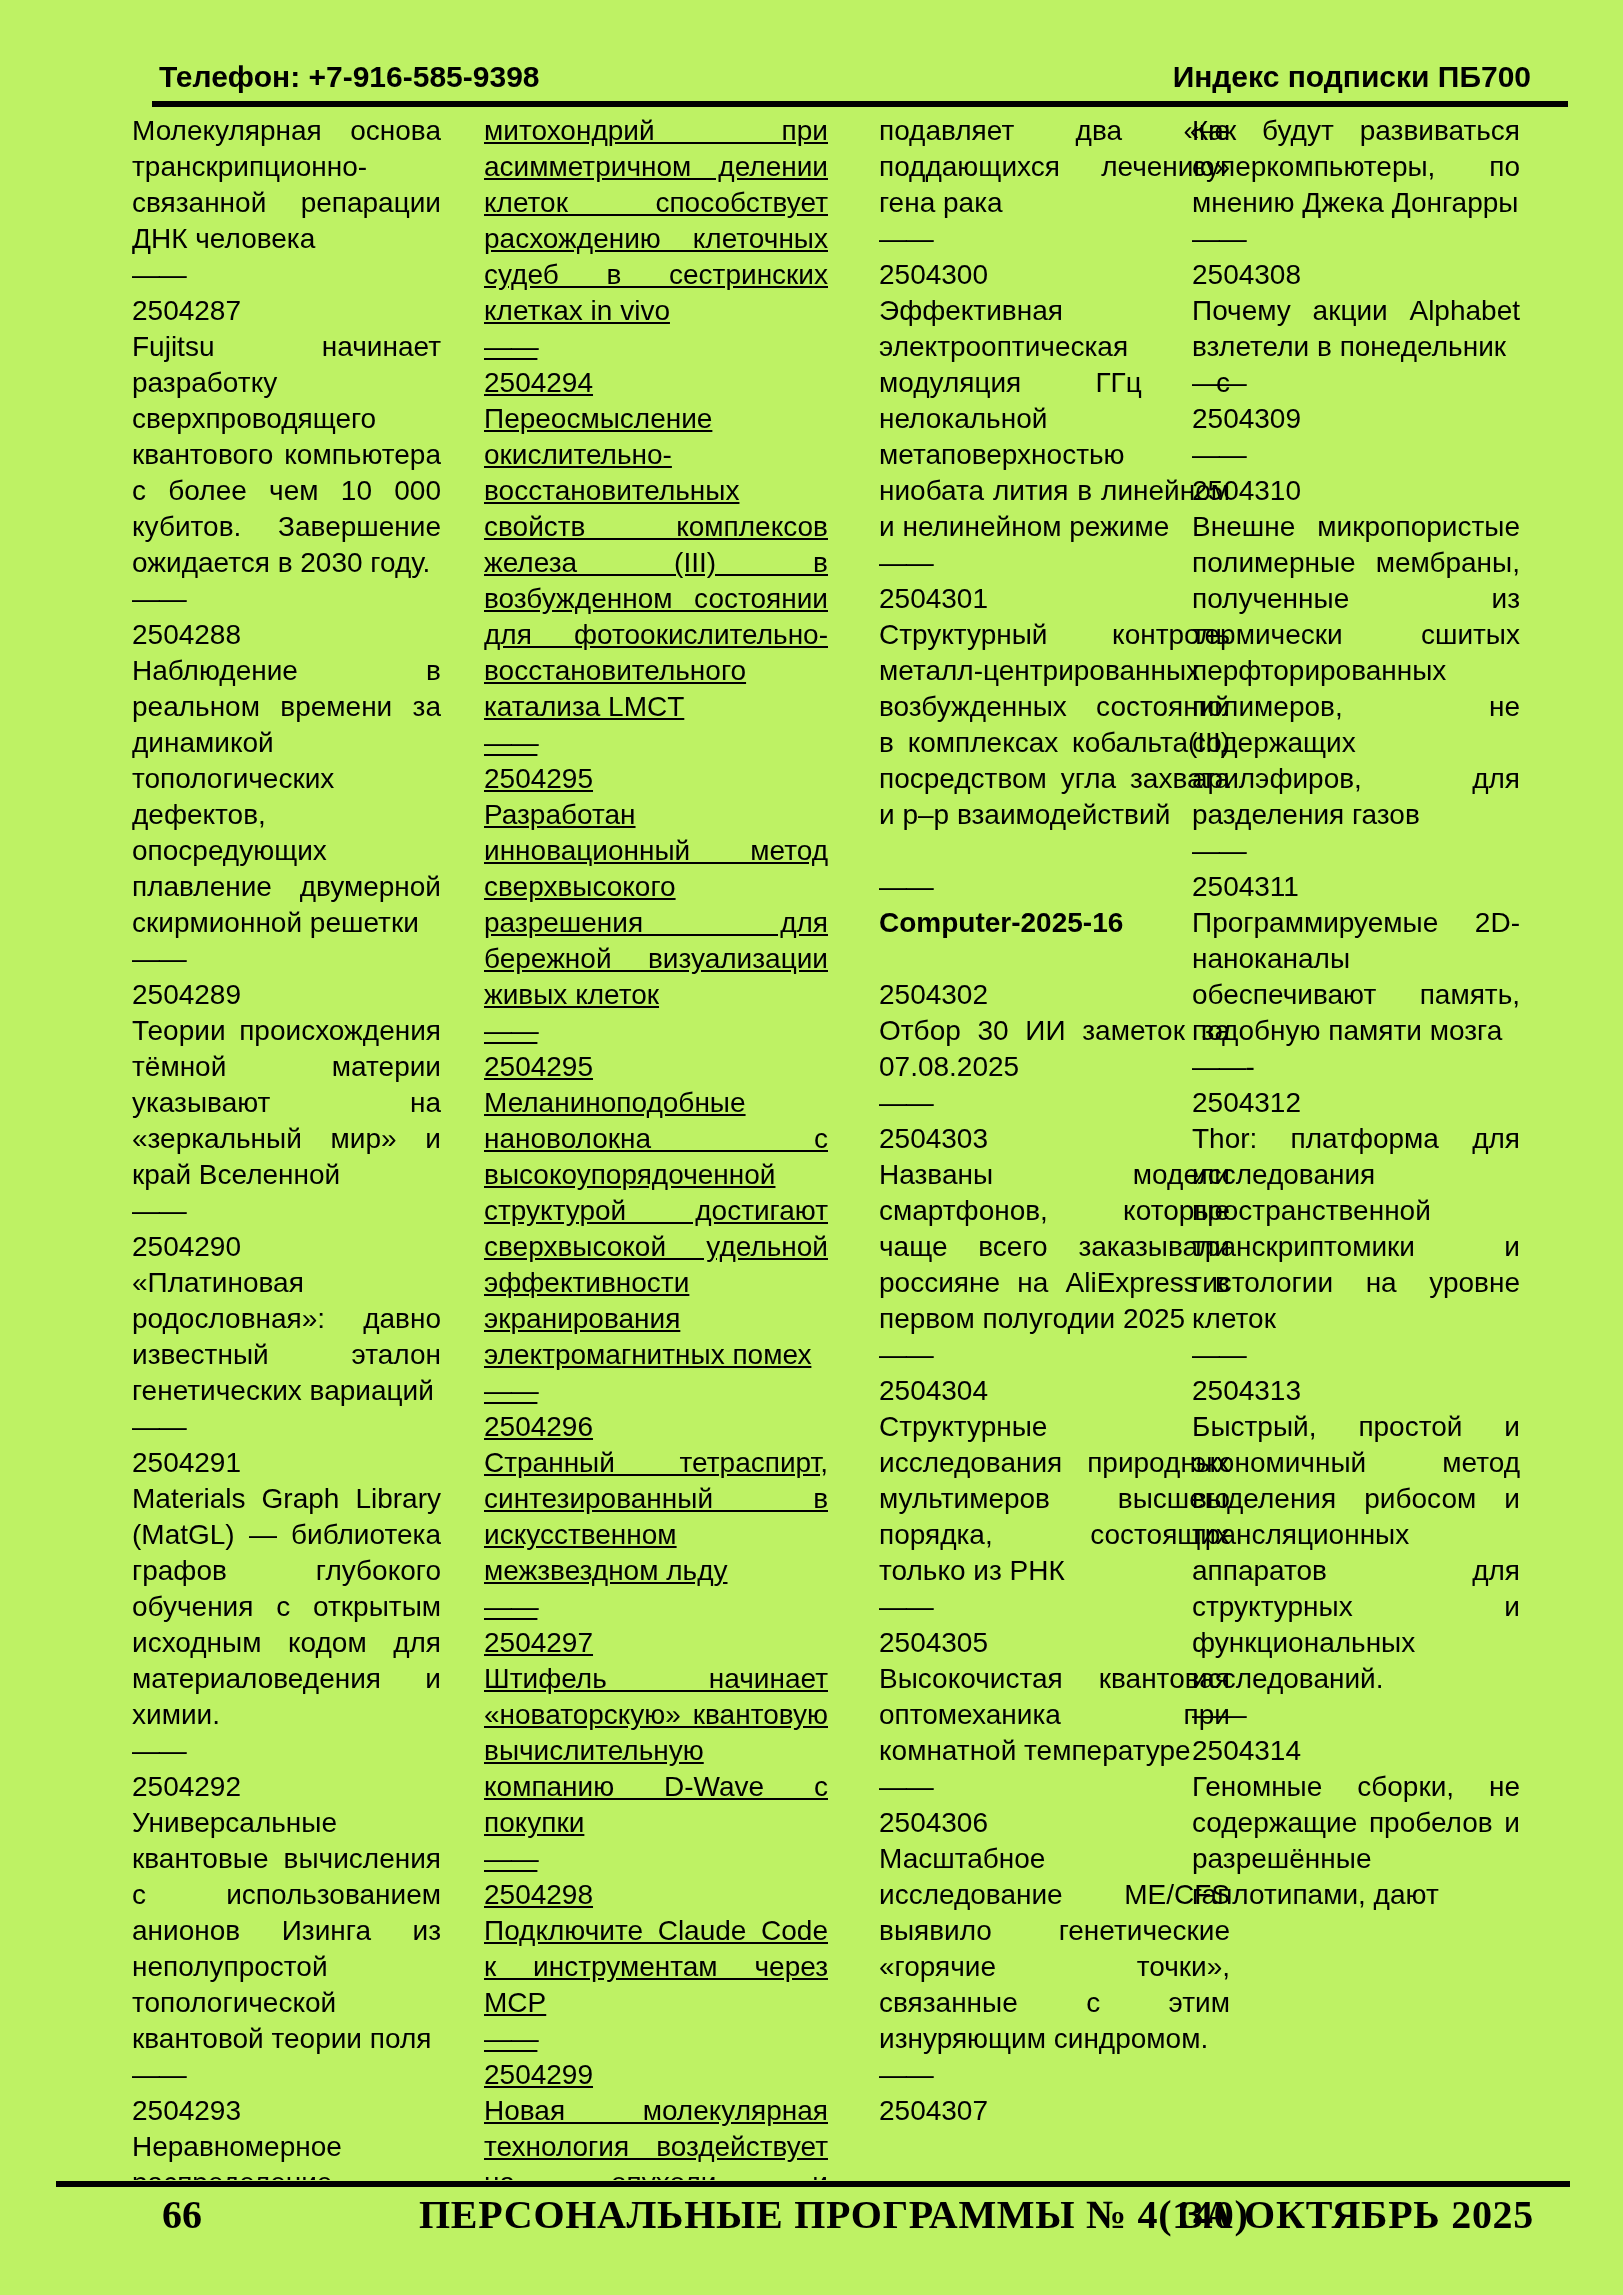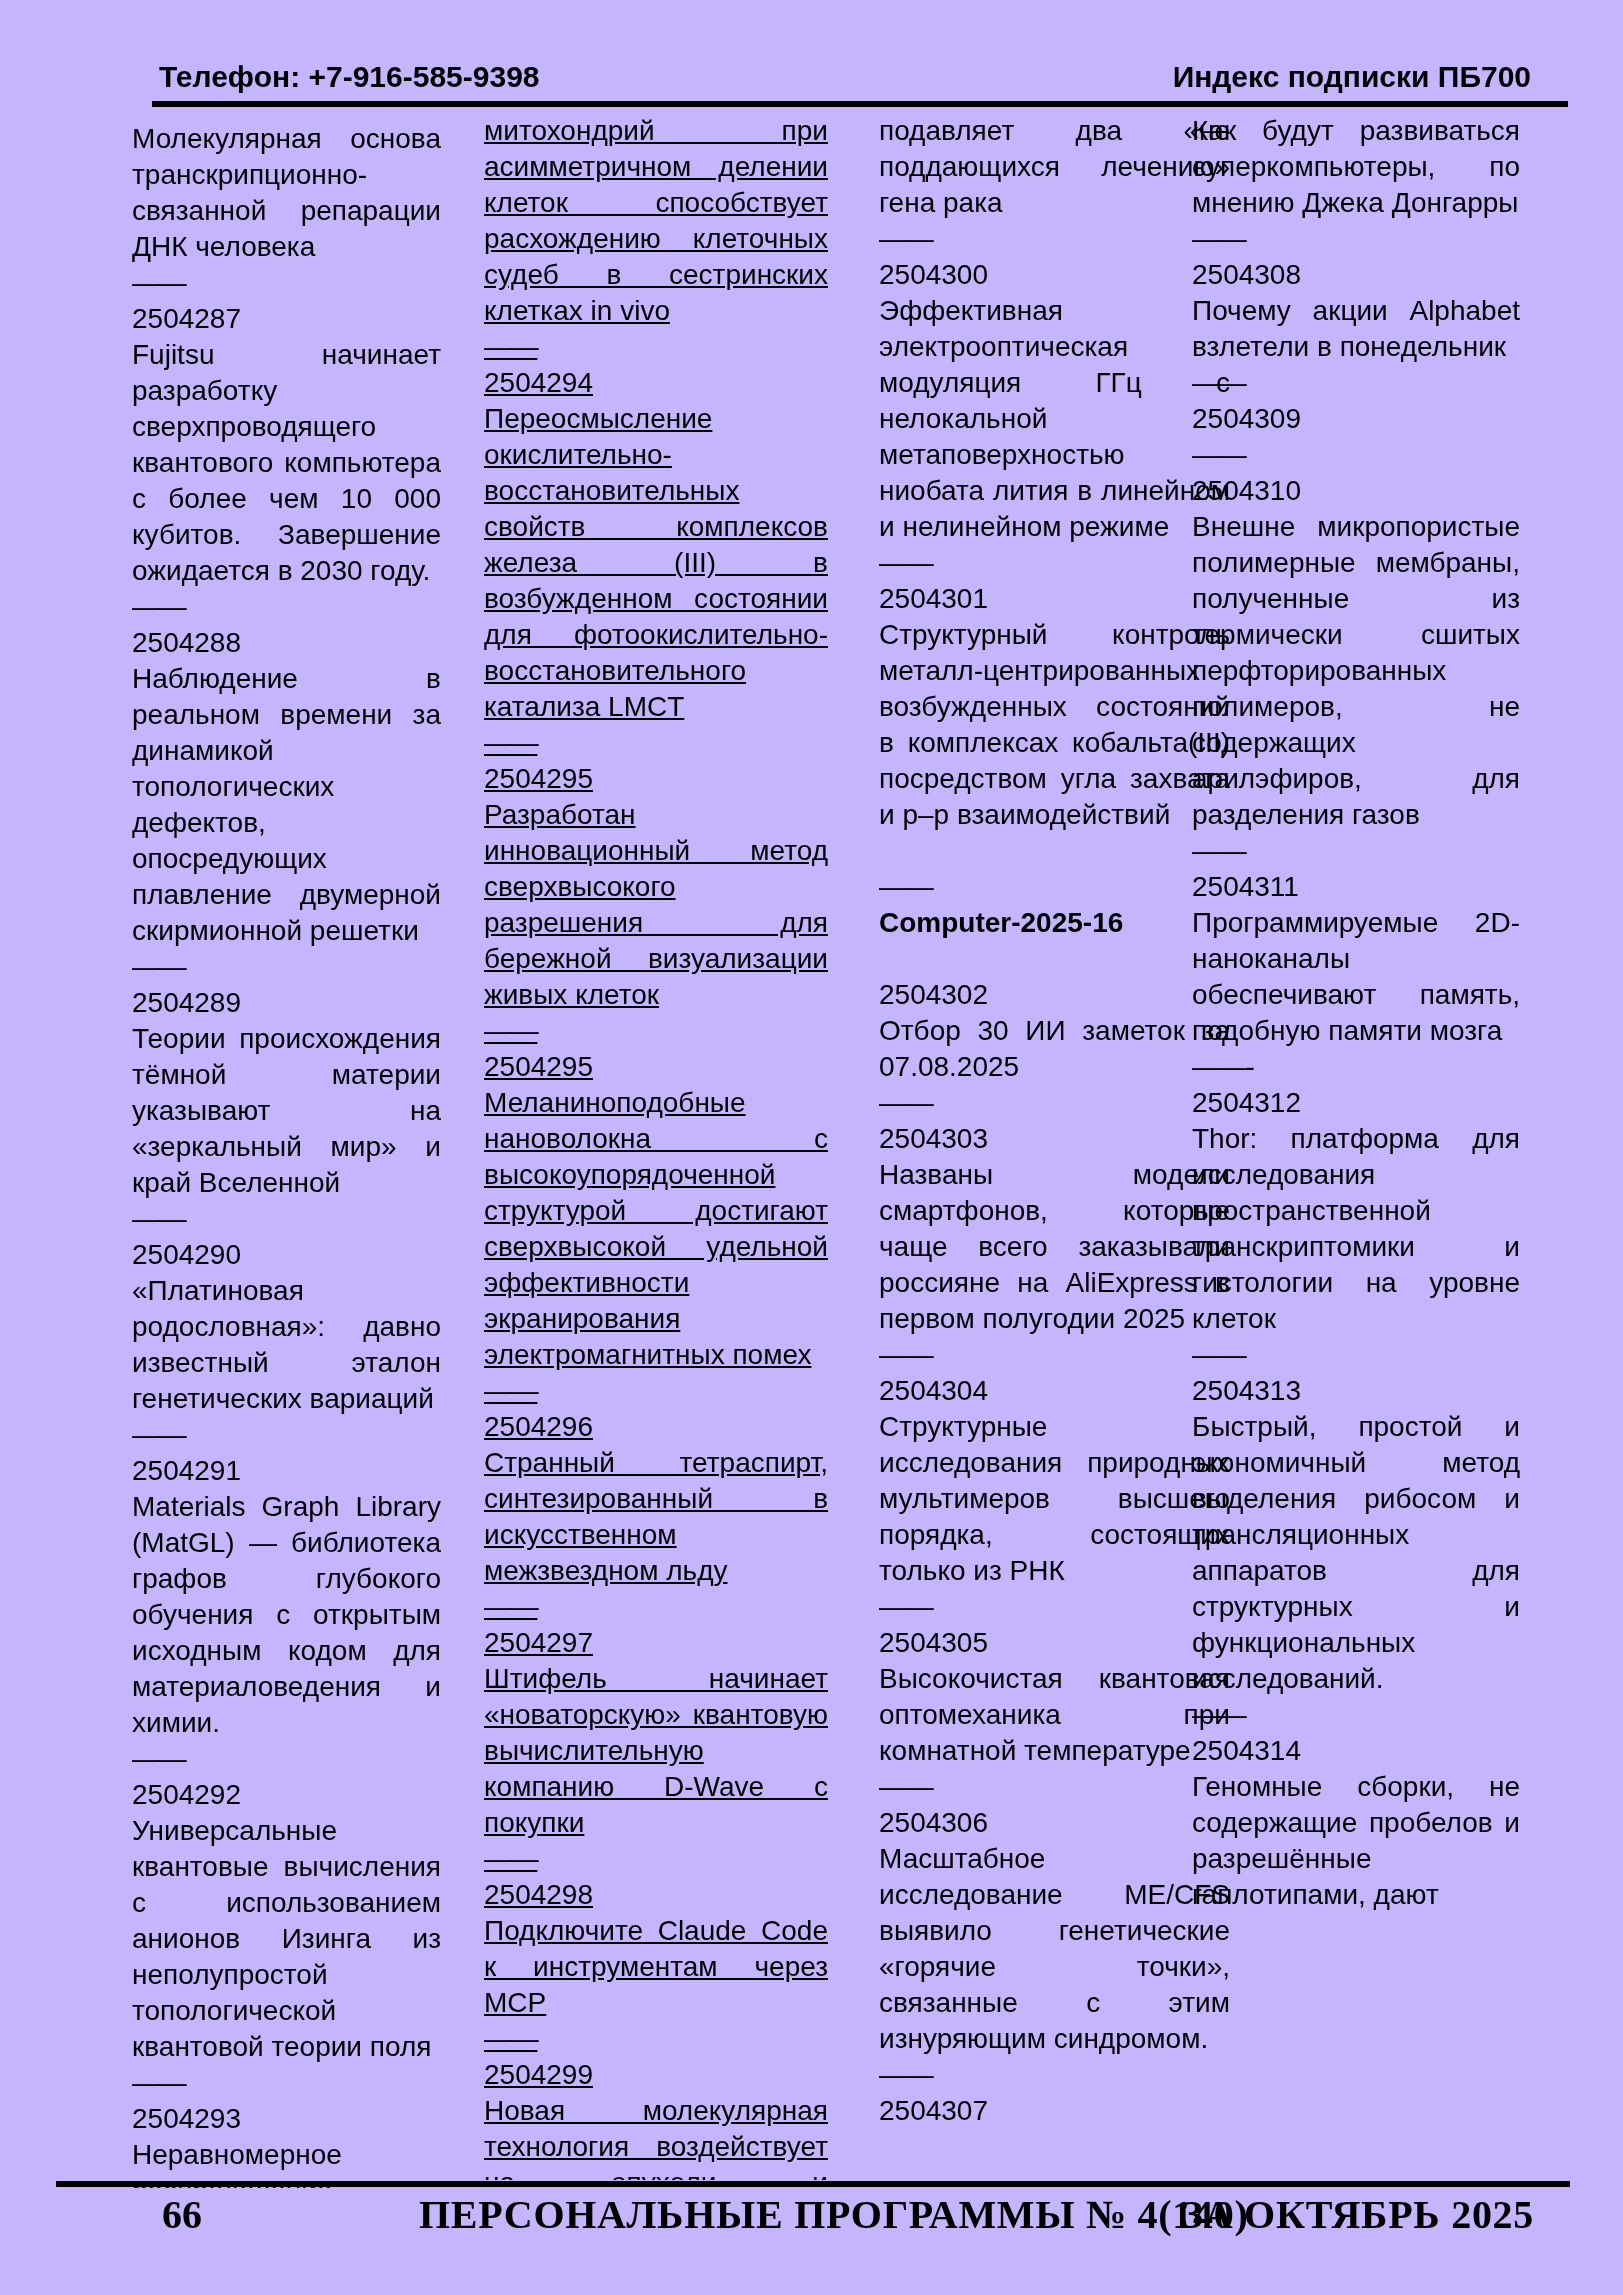--- a/index.html
+++ b/index.html
@@ -1,39 +1,39 @@
 <!DOCTYPE html>
 <html lang="ru" style="font-size:10.5px"><head>
 <meta charset="utf-8">
 <style>
   html,body{margin:0;padding:0;background:#e8e8e8;}
   .page{
     position:relative;
     width:1623px;height:2295px;
-    background:#c4b5fd;
+    background:#bef264;
     font-family:"Liberation Sans","DejaVu Sans",sans-serif;
     color:#000;
     overflow:hidden;
     margin:0 auto;
   }
   .hdr{
     position:absolute;top:60px;left:159px;right:92px;
     display:flex;justify-content:space-between;align-items:baseline;
     font-weight:700;font-size:30px;line-height:1.1;
     letter-spacing:0;
   }
   .rule{position:absolute;background:#000;height:5.9px;}
   .rule-top{top:101px;left:152px;width:1416px;}
   .rule-bottom{top:2181px;left:56px;width:1514px;}
   .col{
     position:absolute;top:113px;height:2067px;
     font-size:28px;line-height:36px;
     overflow:hidden;
   }
-  .col-1{left:132px;width:309px;margin-top:8px;}
+  .col-1{left:132px;width:309px;}
   .col-2{left:484px;width:344px;text-decoration:underline;}
   .col-3{left:879px;width:351px;}
   .col-4{left:1192px;width:328px;}
   .blk{margin:0;}
   .p{text-align:justify;text-align-last:left;}
   .num{text-align:left;}
   .sep{letter-spacing:-1.3px;}
   .head{font-weight:700;}
   .gap{height:36px;}
   .ftr{

